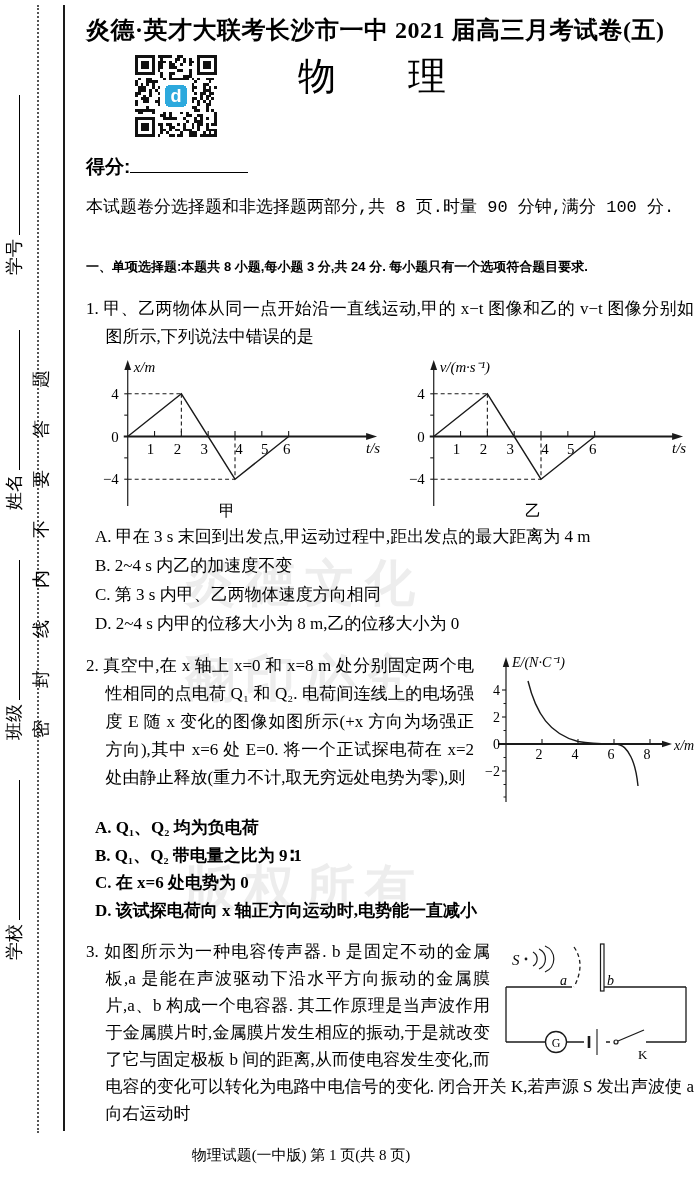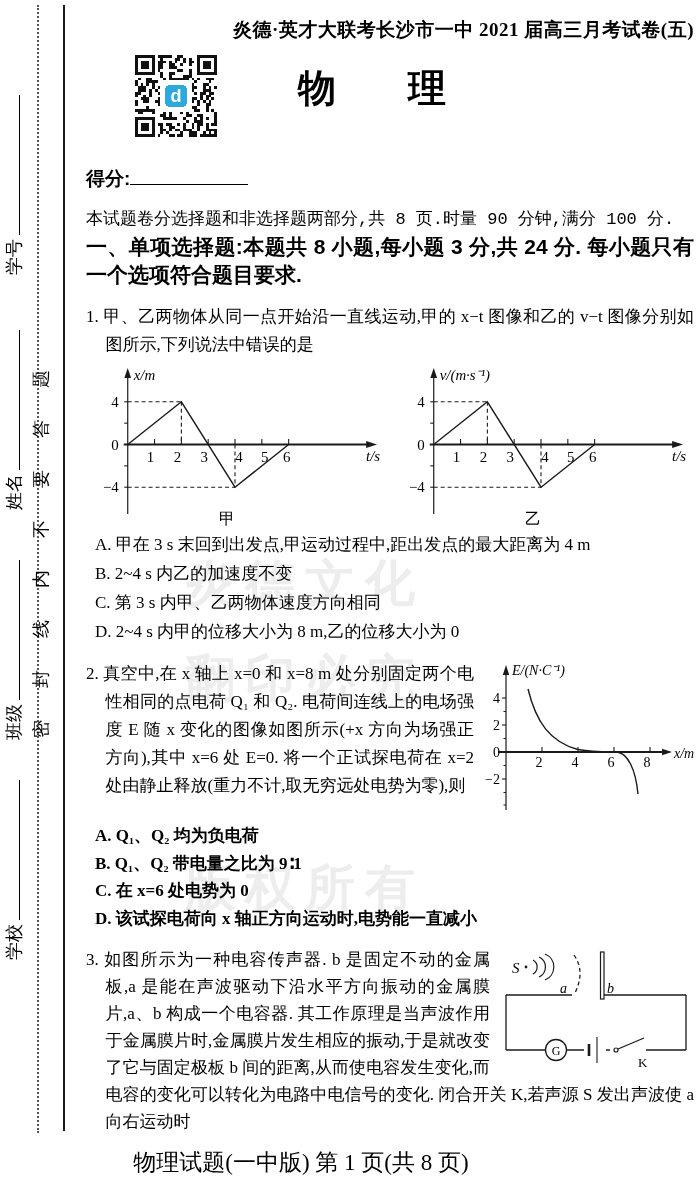--- a/index.html
+++ b/index.html
@@ -16,38 +16,38 @@
       vertical-align:baseline;margin-left:4px;}
   .seal-label{position:absolute;left:-189px;top:525px;width:460px;height:26px;line-height:26px;
       text-align:center;transform:rotate(-90deg);font-size:18px;letter-spacing:32px;white-space:nowrap;}
 
   
   .wm{position:absolute;left:185px;font-size:50px;font-weight:bold;letter-spacing:10px;
       color:rgba(110,110,110,0.12);z-index:0;font-family:"Liberation Sans",sans-serif;white-space:nowrap;text-align:right;}
 
   
   .content{position:absolute;left:86px;top:12px;width:608px;z-index:1;}
-  .exam-title{font-size:19px;font-weight:900;white-space:nowrap;letter-spacing:0.5px;line-height:36px;text-align:right;}
+  .exam-title{font-size:24px;font-weight:900;white-space:nowrap;letter-spacing:0.5px;line-height:36px;}
   .qr-wrap{position:absolute;left:49px;top:43px;width:82px;height:82px;}
-  .subject-row{margin-top:16px;text-align:center;font-size:38px;font-weight:bold;line-height:48px;}
+  .subject-row{margin-top:4px;text-align:center;font-size:38px;font-weight:normal;line-height:48px;}
   .subject-row .subject-text{letter-spacing:72px;margin-left:36px;}
   .score-row{margin-top:52px;padding-right:4px;font-size:19px;font-weight:bold;line-height:28px;}
   .score-row .blankline{display:inline-block;width:118px;height:20px;border-bottom:1.5px solid #000;}
   .intro{margin-top:14px;line-height:26px;text-align:justify;font-family:Liberation Mono, monospace;}
-  .sec-heading{margin-top:0;font-weight:bold;font-size:21px;line-height:28px;text-align:justify;}
+  .sec-heading{margin-top:32px;font-weight:bold;font-size:13px;line-height:28px;text-align:justify;}
   .question{margin-top:14px;line-height:28px;text-align:justify;padding-left:1.15em;text-indent:-1.15em;}
   .q3t{line-height:27px;}
   .options{margin:0 0 0 9px;}
   .options div{line-height:29px;}
   .options.tight div{line-height:27.5px;font-weight:bold;}
   .graph-row{display:flex;gap:10px;margin:4px 0 2px 2px;}
   .plot{display:block;}
   .plot text{font-family:"Liberation Serif",serif;}
   .fl-right{float:right;margin:0 0 4px 8px;}
-  .page-footer{margin-top:16px;width:430px;text-align:center;font-size:23px;line-height:24px;font-family:Liberation Serif, serif;}
+  .page-footer{margin-top:16px;width:430px;text-align:center;font-size:15px;line-height:24px;font-family:Liberation Serif, serif;}
   svg line,svg polyline,svg path.ln{stroke:#1a1a1a;fill:none;}
 </style>
 </head>
 <body>
 
 <div>
   <div class="vline-dotted"></div>
   <div class="vline-solid"></div>
 
   <div class="side-label" style="left:-111px;top:172px;">

